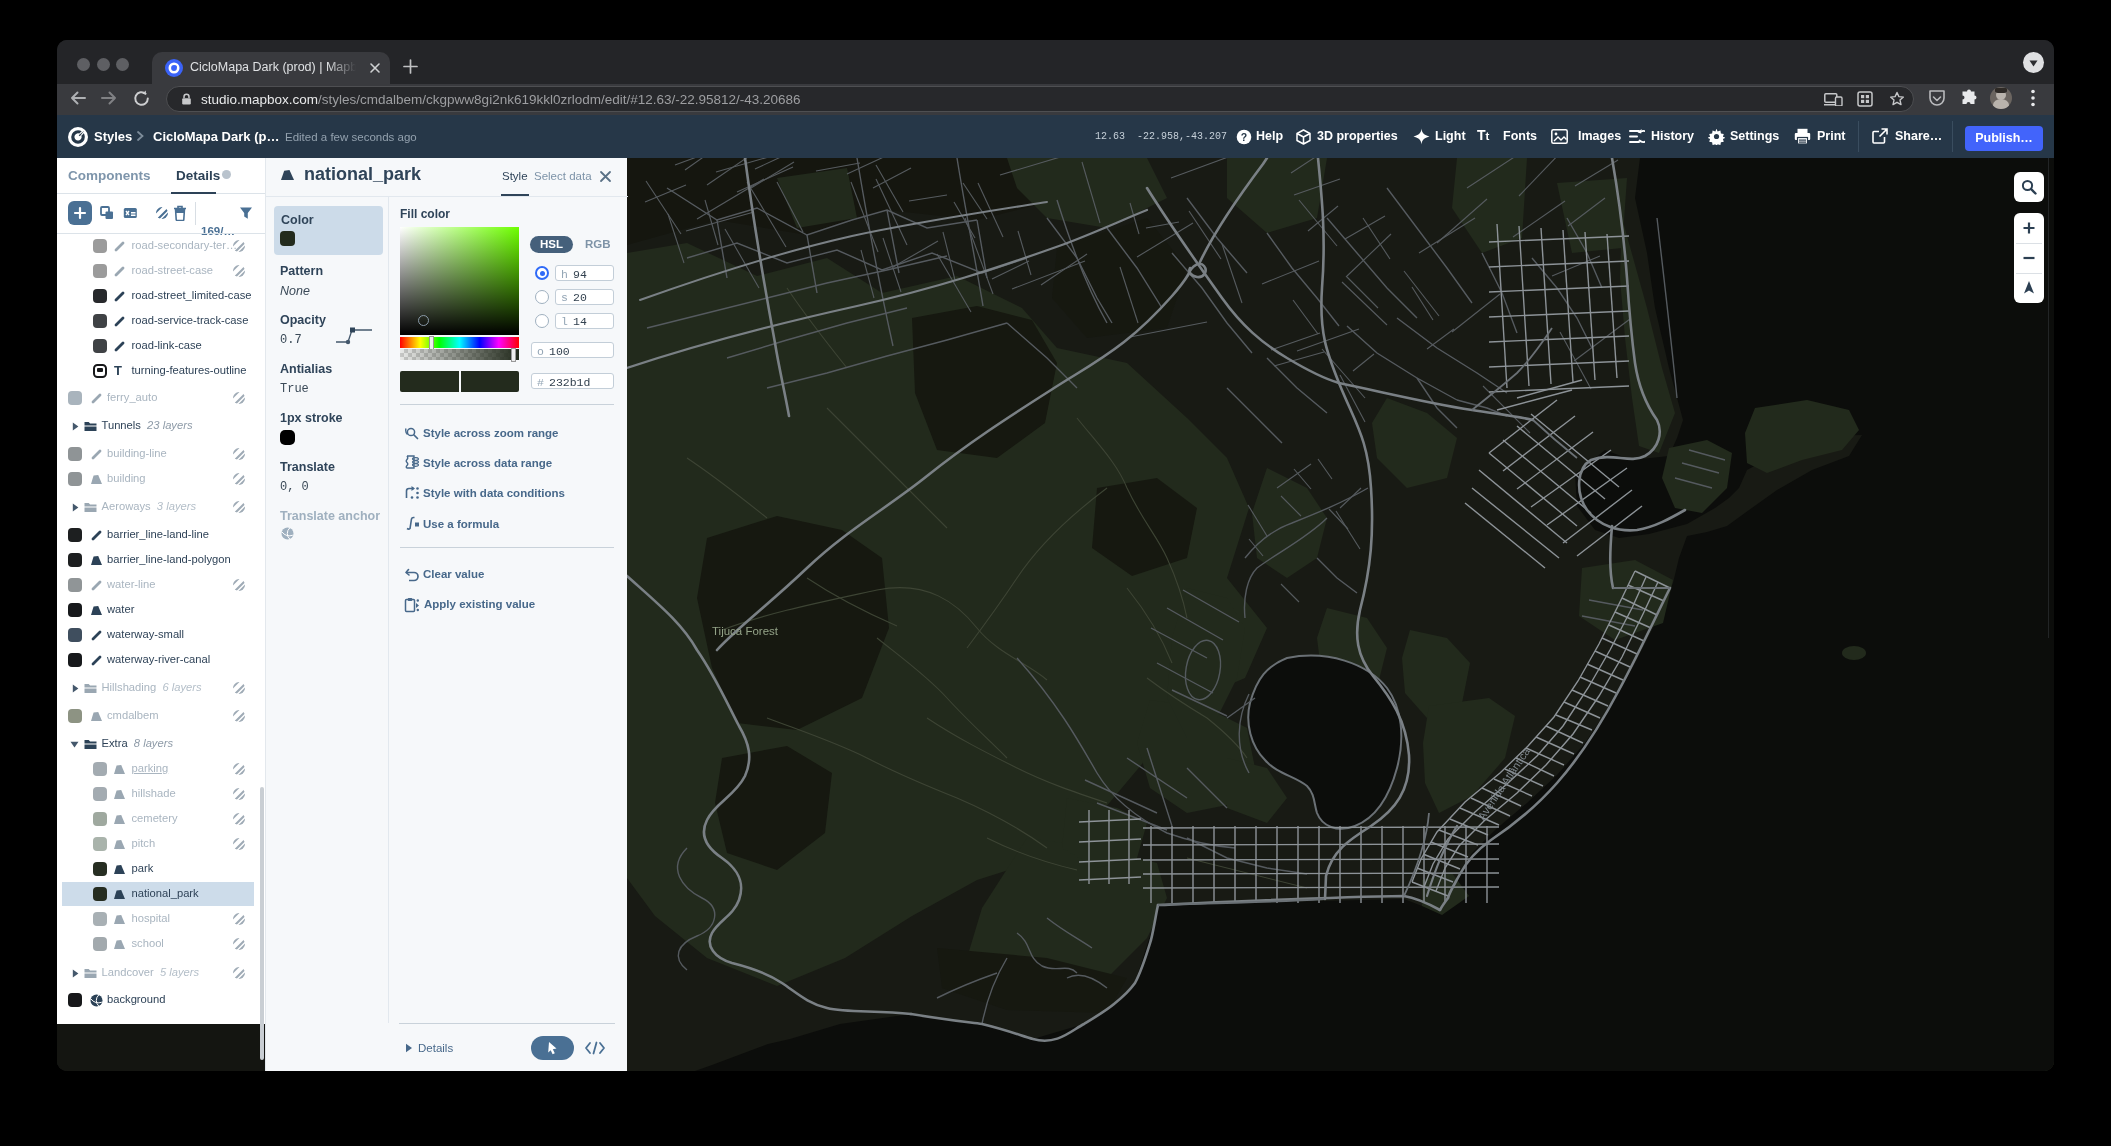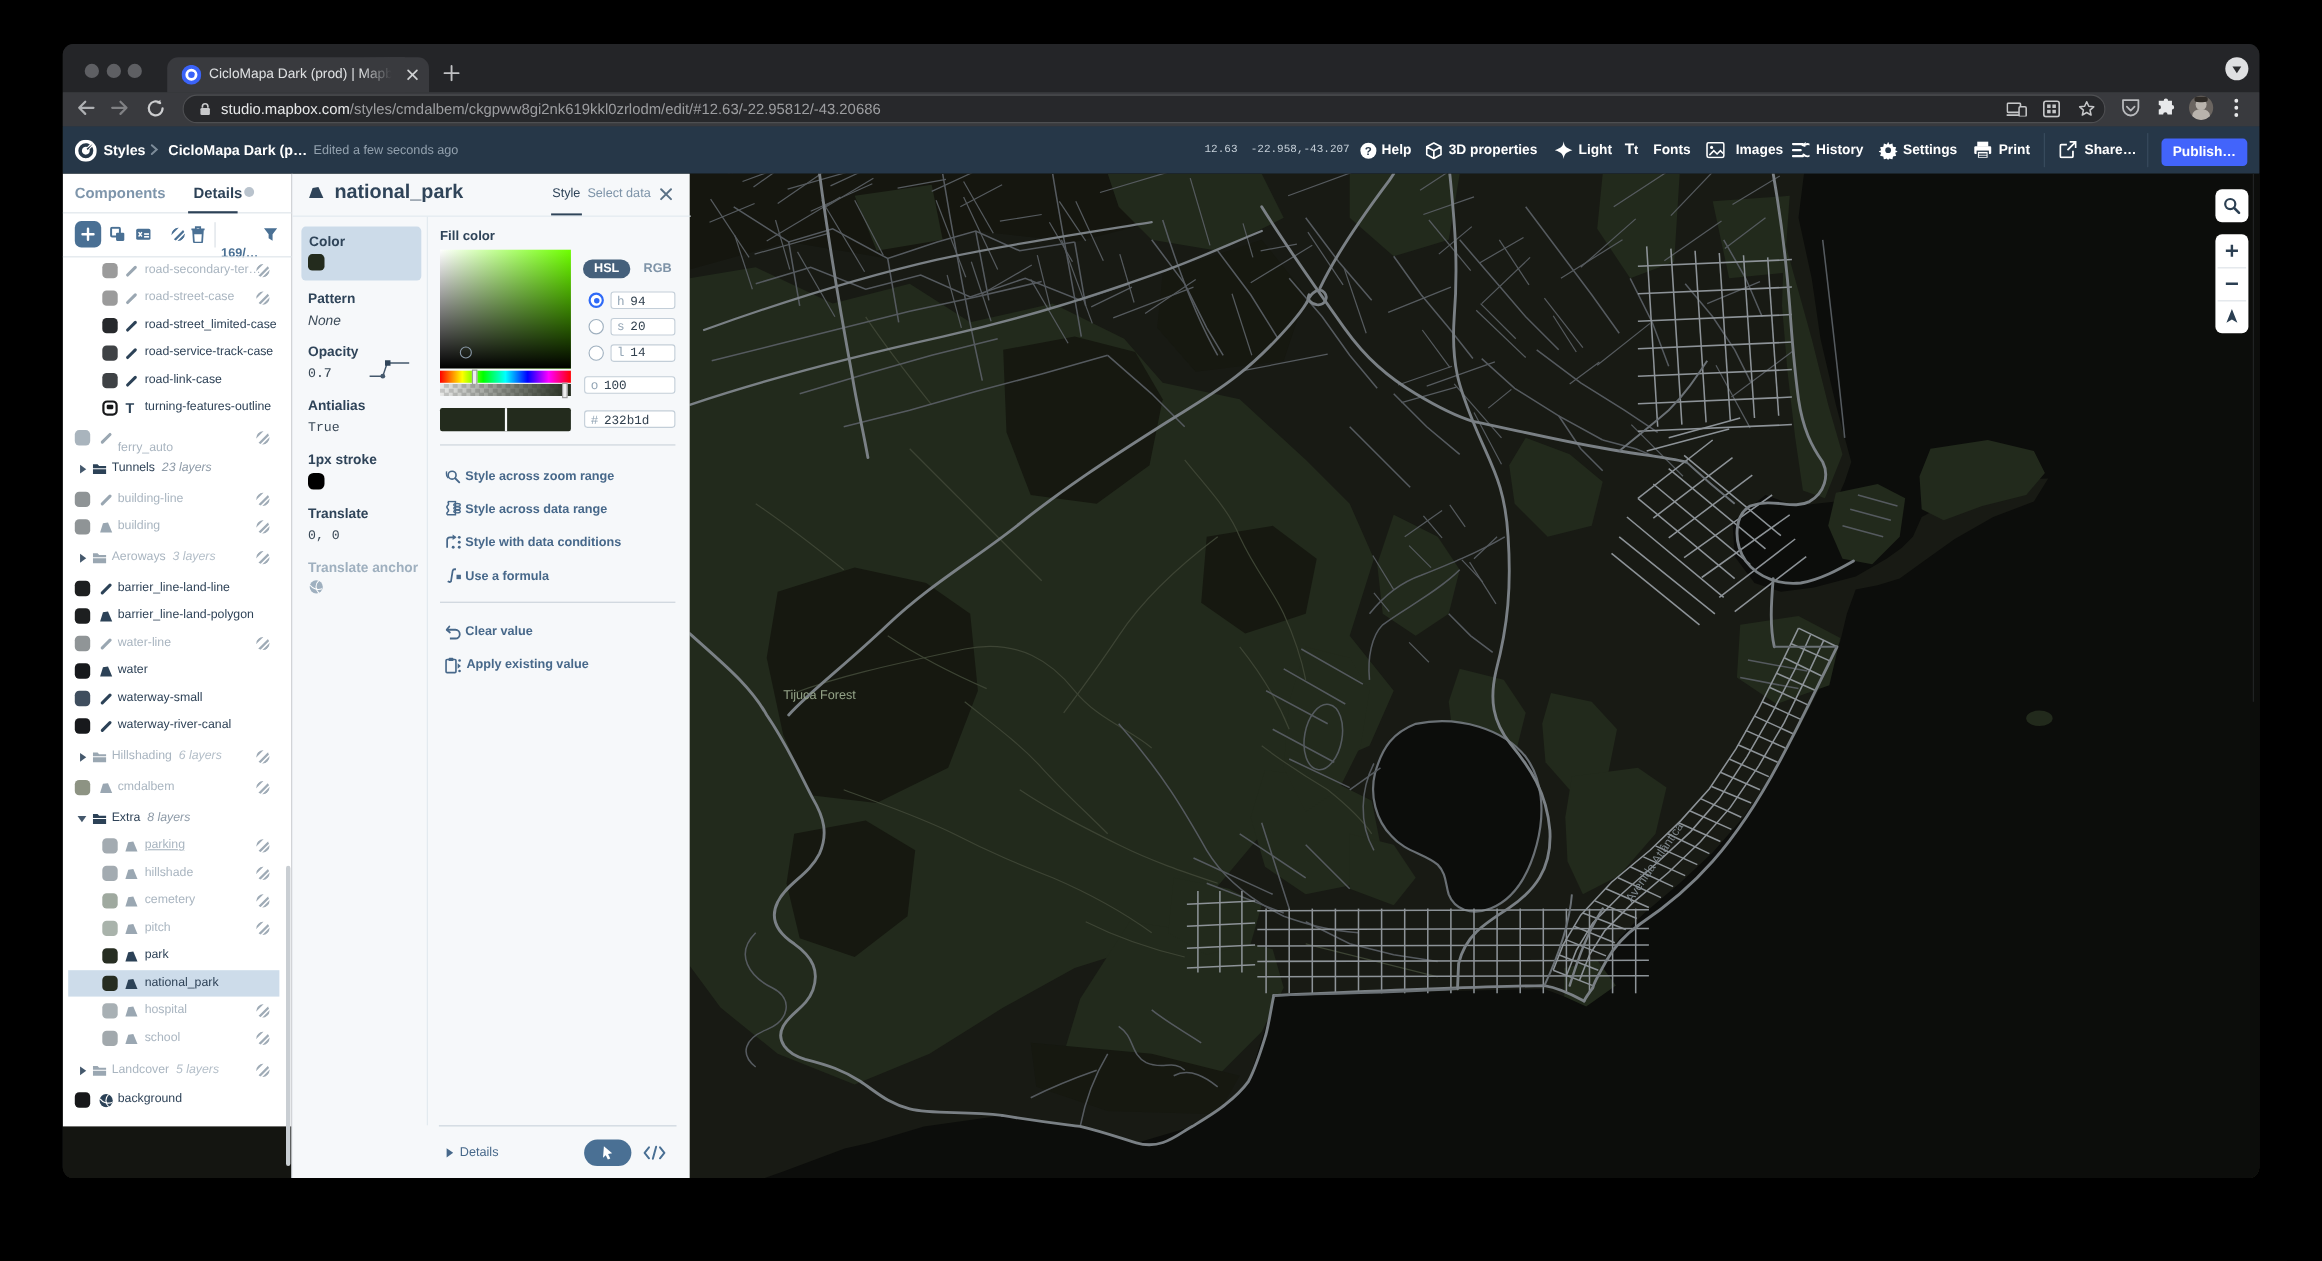--- a/index.html
+++ b/index.html
@@ -1074,21 +1074,21 @@
         </svg>
     <div class="abs" style="left:74.5px;top:180.5px;font-size:11.2px;color:#2e4257;white-space:nowrap;">road-link-case</div>
     <div class="abs" style="left:35.5px;top:206px;width:14px;height:14px;border:2.5px solid #17181a;border-radius:4.5px;background:#fff;"></div>
     <div class="abs" style="left:39.5px;top:210px;width:6px;height:4px;background:#17181a;border-radius:1px;"></div>
     <div class="abs" style="left:57px;top:204.5px;font-size:13px;font-weight:bold;color:#2c4257;">T</div>
     <div class="abs" style="left:74.5px;top:205.5px;font-size:11.2px;color:#2e4257;white-space:nowrap;">turning-features-outline</div>
     <div class="abs" style="left:11px;top:233px;width:14px;height:14px;border-radius:4px;background:#a9b4bd;"></div>
     <svg class="icon" style="left:33.5px;top:234.5px;" width="11" height="11" viewBox="0 0 11 11">
           <path d="M2 9 L9 2" stroke="#9aa7b2" stroke-width="2.8" stroke-linecap="round"></path>
         </svg>
-    <div class="abs" style="left:50px;top:232.5px;font-size:11.2px;color:#a9b5c0;white-space:nowrap;margin-top:10px;">ferry_auto</div>
+    <div class="abs" style="left:50px;top:232.5px;font-size:11.2px;color:#a9b5c0;white-space:nowrap;">ferry_auto</div>
     <svg class="icon" style="left:175.0px;top:233.0px;" width="14" height="14" viewBox="0 0 14 14">
           <g clip-path="url(#ec)" stroke="#9fabb6" stroke-width="2.1" fill="none">
             <path d="M-1,8 L8,-1 M2.5,13.5 L13.5,2.5 M6,15 L15,6"></path>
           </g>
         </svg>
     <svg class="icon" style="left:14.7px;top:263.5px;" width="7" height="9" viewBox="0 0 7 9">
           <path d="M0.8 0.5 V8.5 L6.4 4.5 Z" fill="#44586c"></path>
         </svg>
     <svg class="icon" style="left:27.299999999999997px;top:262.5px;" width="13" height="11" viewBox="0 0 13 11">
           <path d="M0.5 1 h4.2 l1.4 1.6 h6.4 v2 h-12 Z" fill="#2c4257"></path>

